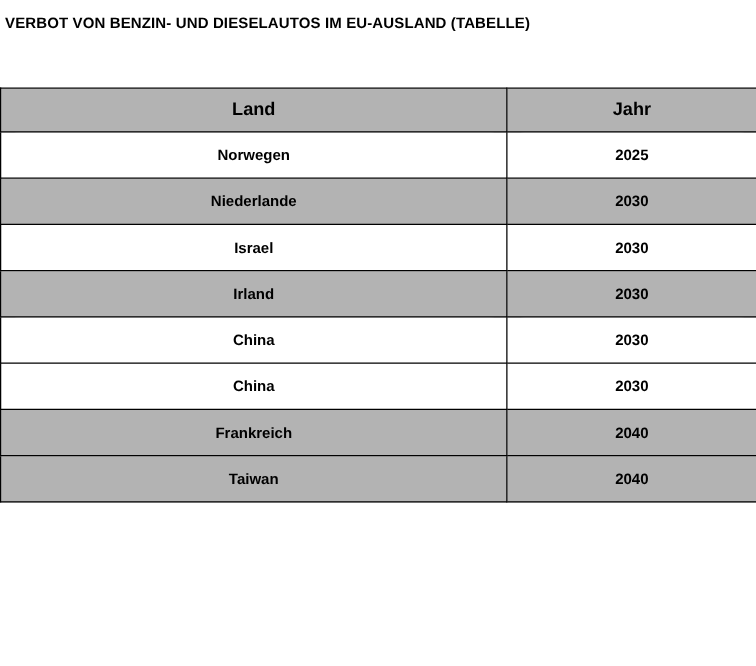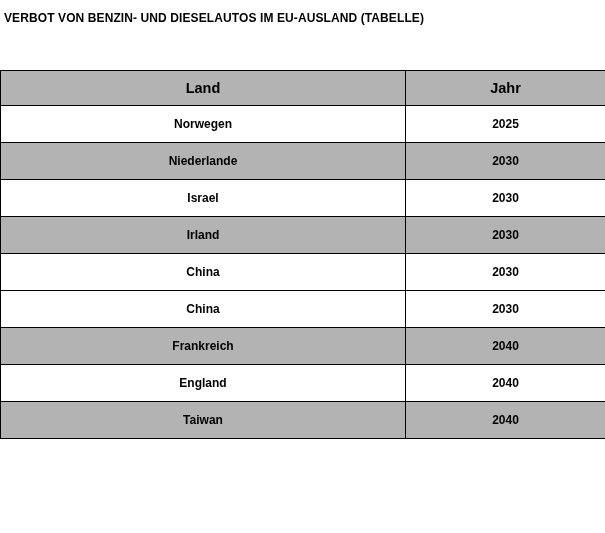--- a/index.html
+++ b/index.html
@@ -115,24 +115,20 @@
           <td class="cell-jahr">2030</td>
         </tr>
         <tr class="plain">
           <td class="cell-land">China</td>
           <td class="cell-jahr">2030</td>
         </tr>
         <tr class="shade">
           <td class="cell-land">Frankreich</td>
           <td class="cell-jahr">2040</td>
         </tr>
-        <tr class="plain">
-          <td class="cell-land">England</td>
-          <td class="cell-jahr">2040</td>
-        </tr>
         <tr class="shade">
           <td class="cell-land">Taiwan</td>
           <td class="cell-jahr">2040</td>
         </tr>
       </tbody>
     </table>
   </div>
 
 </div>
 

